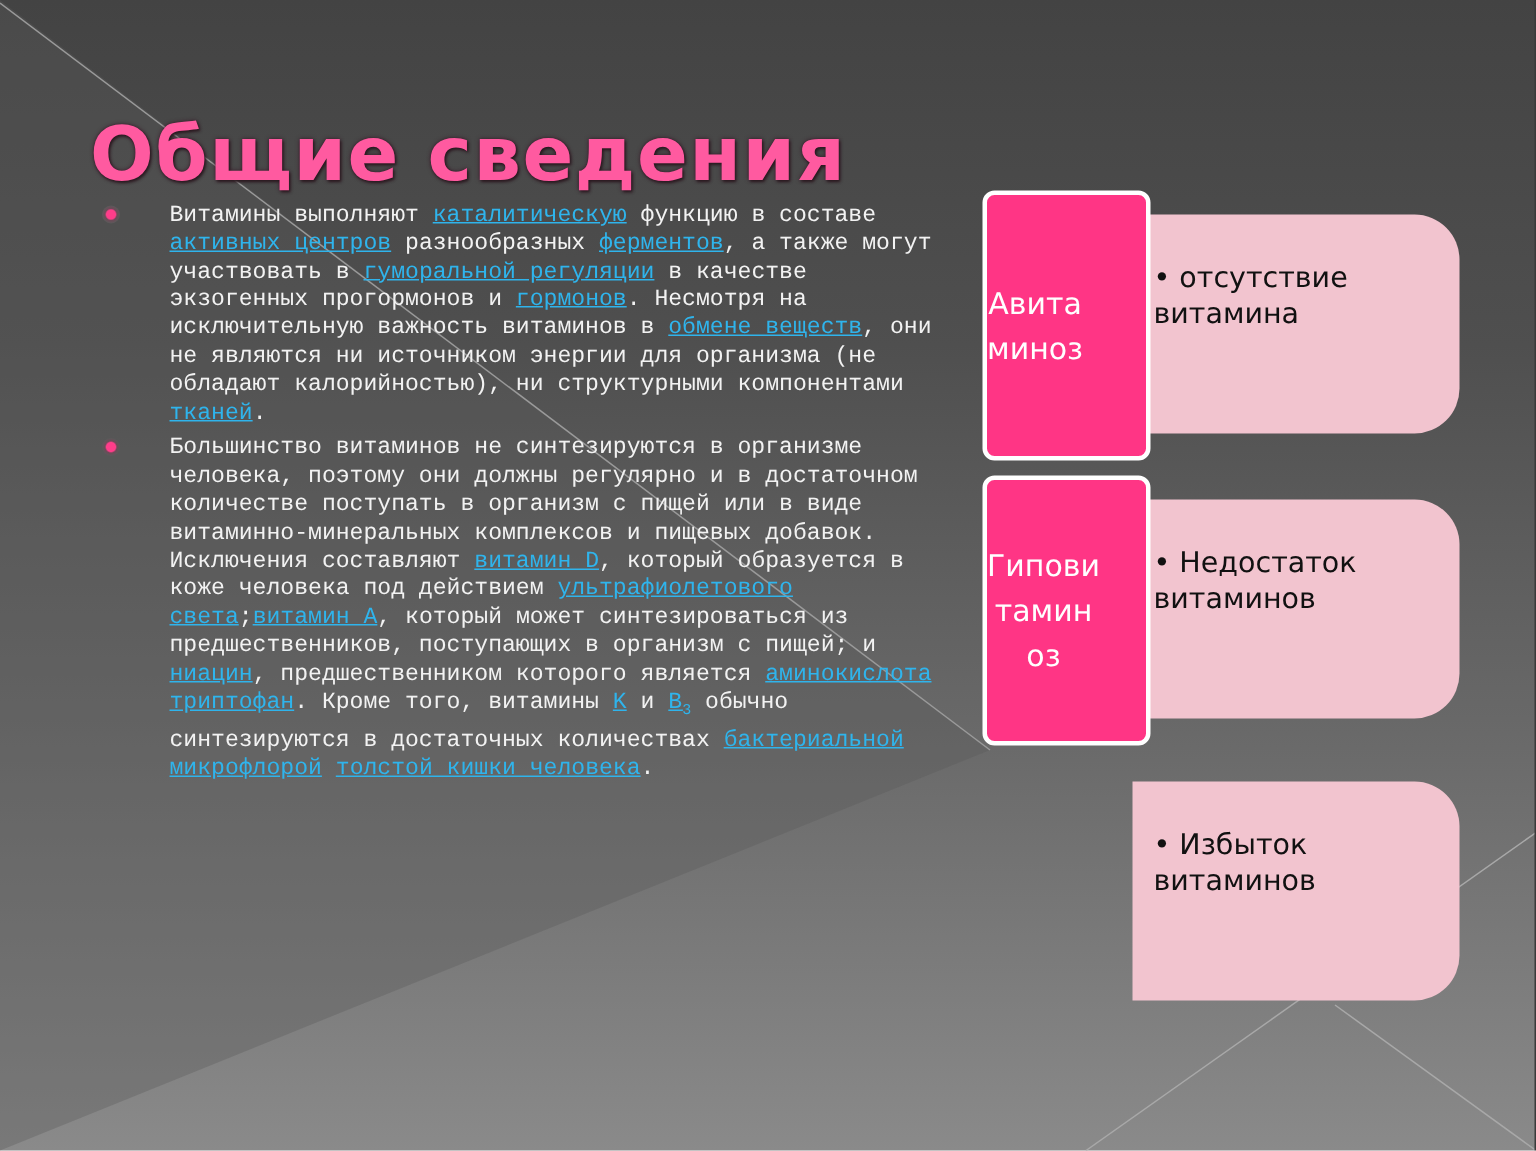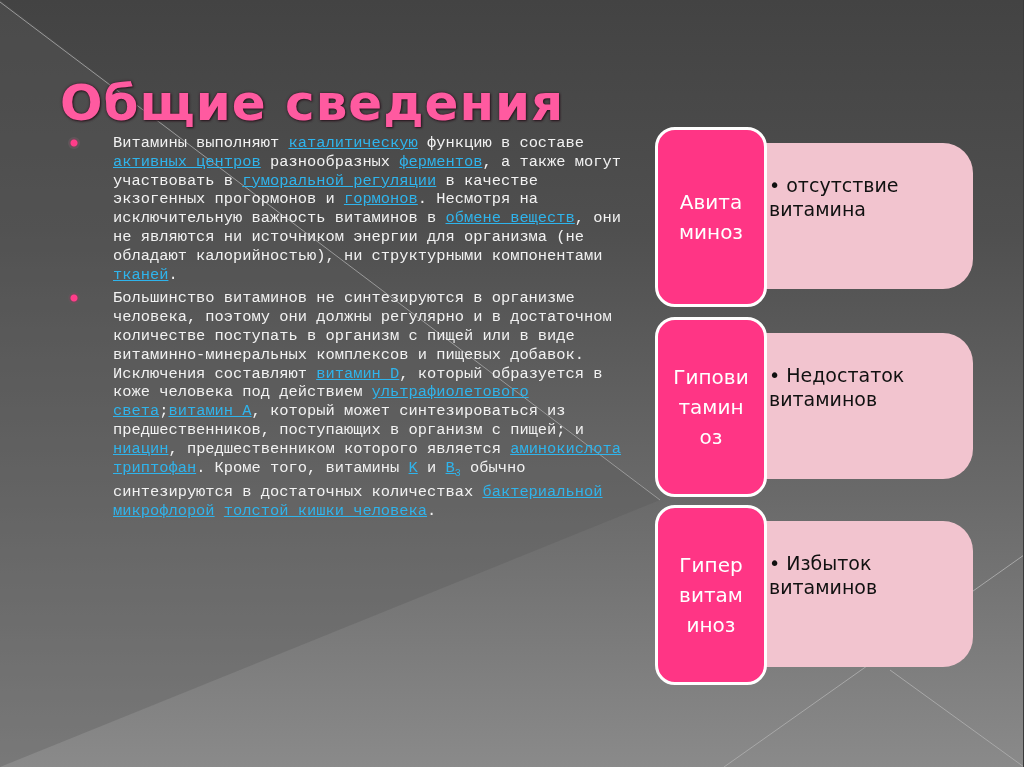--- a/index.html
+++ b/index.html
@@ -31,22 +31,22 @@
     .light {
       position: absolute; left: 100px; top: 16px; width: 218px; height: 146px;
       background: #f2c4cf; border-radius: 0 30px 30px 0;
     }
     .light-text {
       position: absolute; left: 14px; top: 30px; width: 200px;
       font-size: 19px; line-height: 24px; color: #111;
     }
     .dark {
       position: absolute; left: 0; top: 0; width: 112px; height: 180px;
-      background: #ff3585; border: 3px solid #ffffff; border-radius: 20px; box-sizing: border-box;
-      display: flex; align-items: center; justify-content: center; text-align: center;
+      background: #ff3585; border: 3px solid #ffffff; border-radius: 8px; box-sizing: border-box;
+      display: flex; align-items: center; text-align: center;
       color: #fff; font-size: 20px; line-height: 30px;
     }
   </style>
 </head>
 <body>
 
 <svg class="deco" viewBox="0 0 1024 767">
   <polygon points="0,0 0,767 0,767" fill="none"></polygon>
   <polygon points="0,0 660,500 0,767" fill="#5a5a5a" opacity="0.35"></polygon>
   <line x1="0" y1="2" x2="660" y2="500" stroke="#9a9a9a" stroke-width="1"></line>
@@ -83,16 +83,13 @@
   </div>
   <div class="dark">
     <div>Гипови<br>тамин<br>оз</div>
   </div>
 </div>
 
 <div class="row" style="top:505px;">
   <div class="light">
     <div class="light-text">• Избыток витаминов</div>
   </div>
-  <div class="dark">
-    <div>Гипер<br>витам<br>иноз</div>
-  </div>
 </div>
 
 </body></html>

